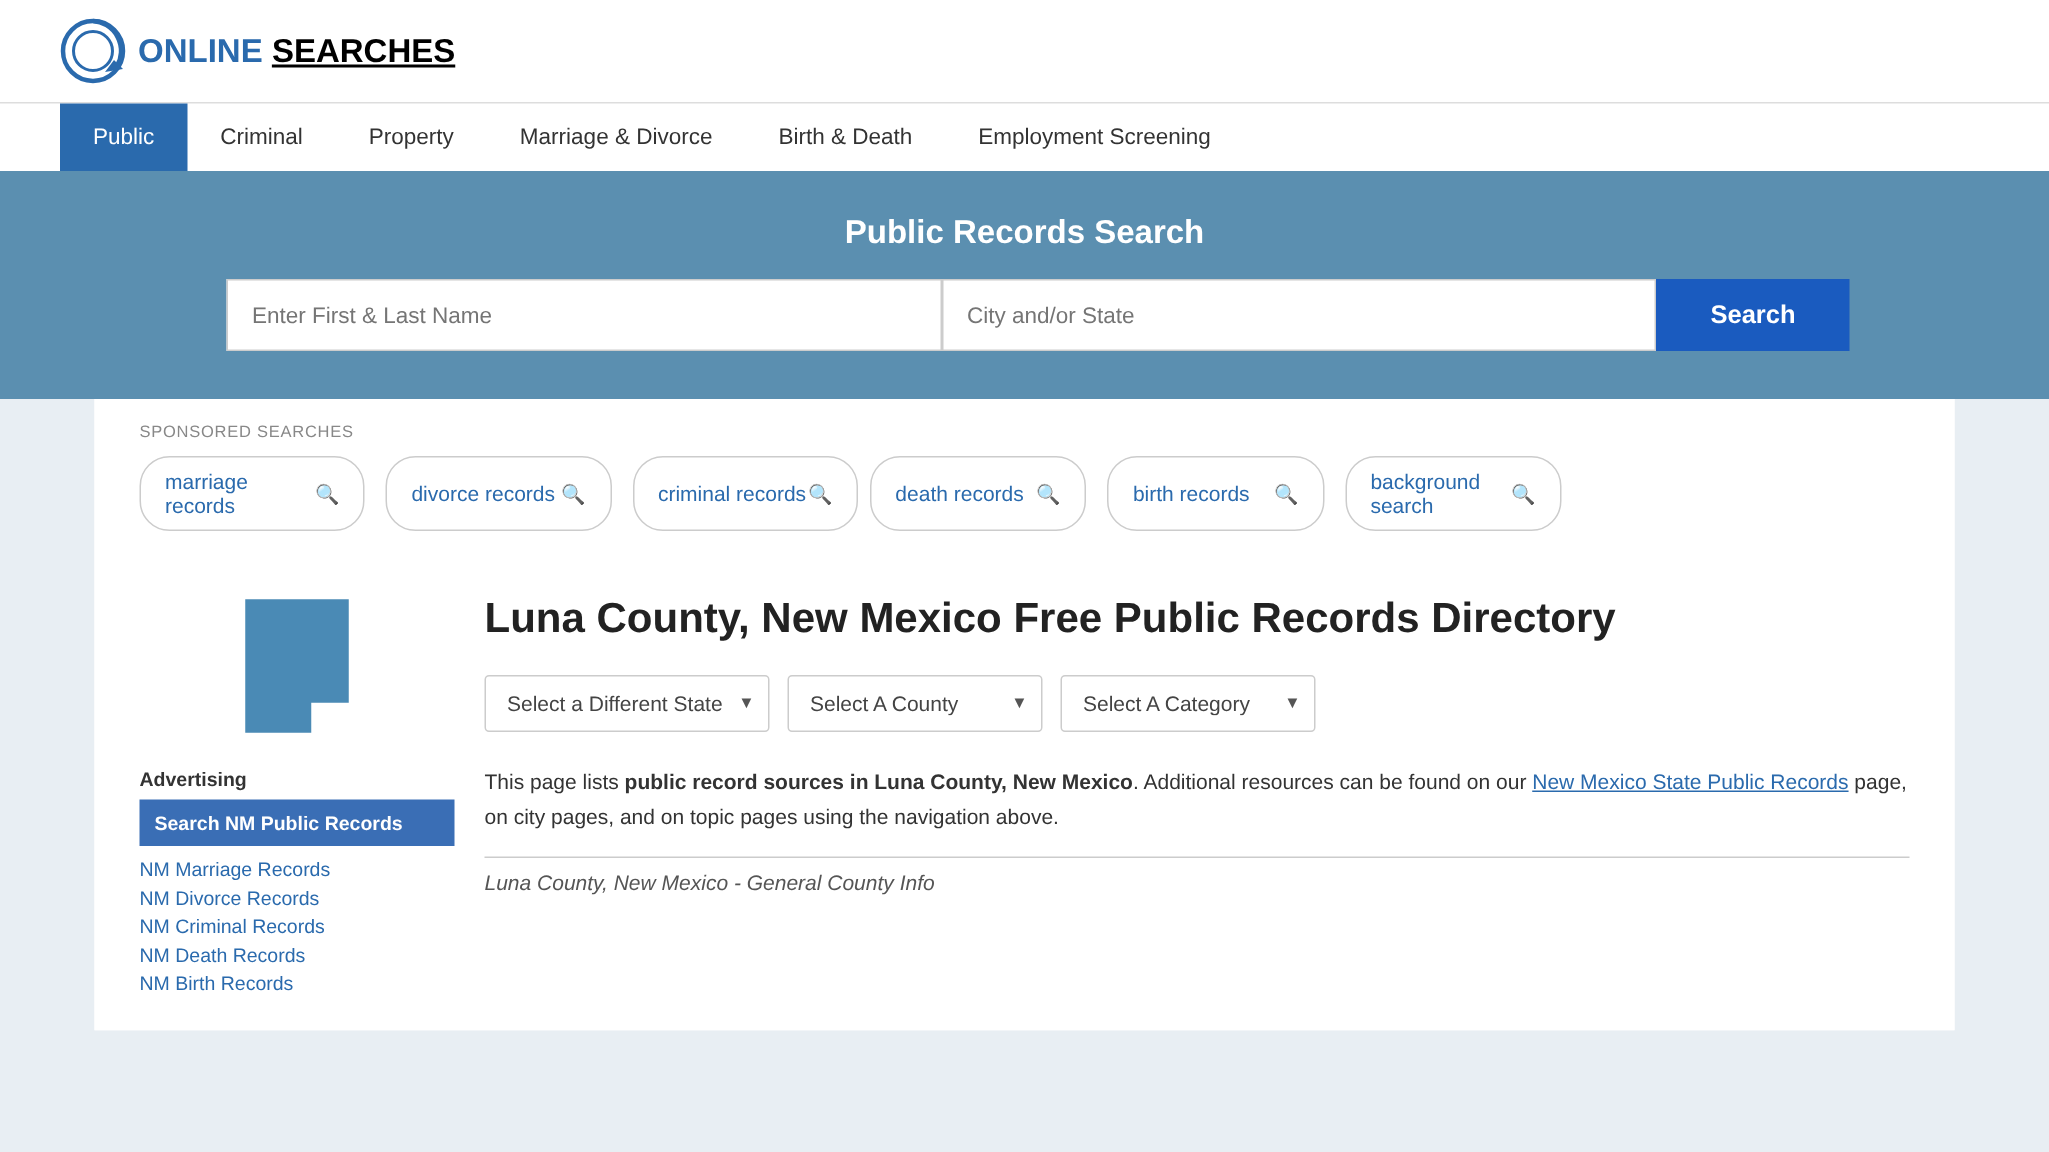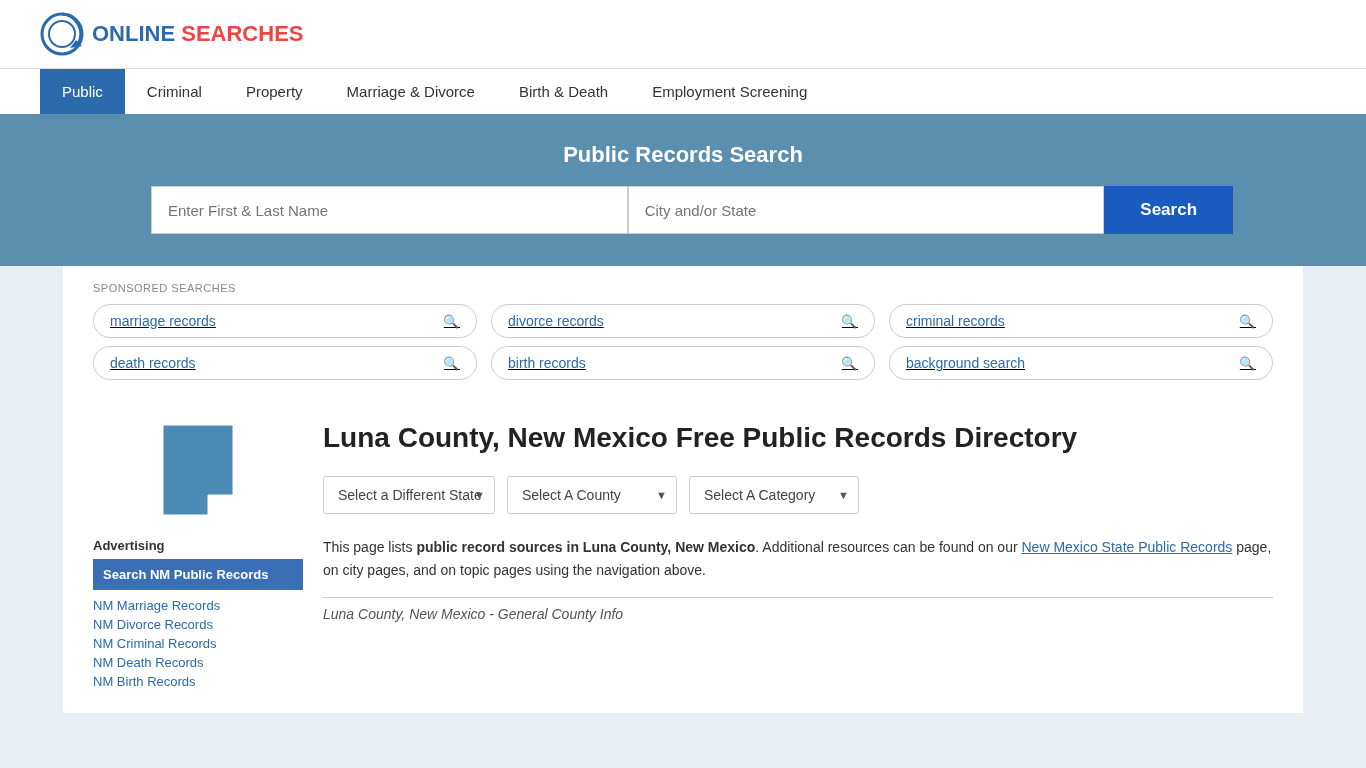--- a/index.html
+++ b/index.html
@@ -24,42 +24,42 @@
     .search-input { flex: 1; padding: 14px 16px; font-size: 15px; border: 1px solid #ccc; outline: none; color: #888; }
     .search-input:first-child { border-radius: 0; }
     .search-btn { background: #1a5bbf; color: #fff; border: none; padding: 14px 36px; font-size: 17px; font-weight: bold; cursor: pointer; }
 
     
     .content-wrapper { background: #fff; max-width: 1240px; margin: 0 auto; padding: 0; }
 
     
     .sponsored-section { padding: 16px 30px 20px; background: #fff; }
     .sponsored-label { font-size: 11px; color: #888; text-transform: uppercase; letter-spacing: 0.5px; margin-bottom: 10px; }
-    .sponsored-tags { display: flex; flex-direction: column; gap: 8px; text-decoration: underline; }
+    .sponsored-tags { display: flex; flex-direction: row; gap: 8px; }
     .sponsored-row { display: flex; gap: 14px; }
     .tag-pill { display: flex; align-items: center; justify-content: space-between; border: 1px solid #ccc; border-radius: 20px; padding: 8px 16px; flex: 1; color: #2a6aad; font-size: 14px; cursor: pointer; }
     .tag-pill .search-ico { color: #888; font-size: 13px; }
 
     
     .main-content { display: flex; padding: 20px 30px; gap: 20px; background: #fff; }
     .sidebar { width: 210px; flex-shrink: 0; }
     .state-map { display: flex; justify-content: center; margin-bottom: 18px; }
     .advertising-label { font-size: 13px; font-weight: bold; color: #333; margin-bottom: 6px; }
     .ad-block { background: #3a6eb5; color: #fff; padding: 8px 10px; font-size: 13px; font-weight: bold; margin-bottom: 8px; cursor: pointer; }
     .sidebar-link { display: block; color: #2a6aad; font-size: 13px; text-decoration: none; margin-bottom: 4px; }
 
     .main-body { flex: 1; }
     .page-title { font-size: 28px; font-weight: bold; color: #222; margin-bottom: 20px; line-height: 1.3; }
 
     
     .dropdowns-row { display: flex; gap: 12px; margin-bottom: 22px; }
     .dropdown-sel { padding: 10px 14px; border: 1px solid #ccc; border-radius: 3px; font-size: 14px; color: #444; background: #fff; cursor: pointer; appearance: none; -webkit-appearance: none; }
     .dropdown-wrapper { position: relative; display: inline-block; }
     .dropdown-wrapper::after { content: '▼'; position: absolute; right: 10px; top: 50%; transform: translateY(-50%); font-size: 11px; color: #555; pointer-events: none; }
-    .dropdown-wrapper select { padding-right: 12px; min-width: 170px; }
+    .dropdown-wrapper select { padding-right: 30px; min-width: 170px; }
 
     .find-title { font-size: 18px; font-weight: bold; color: #222; margin-bottom: 12px; }
     .find-desc { font-size: 14px; color: #333; line-height: 1.6; margin-bottom: 16px; }
     .find-desc strong { font-weight: bold; }
     .find-desc a { color: #2a6aad; margin-top: 19px; }
 
     .divider { border-top: 1px solid #ccc; margin-top: 10px; }
     .county-info-label { font-size: 14px; font-style: italic; color: #555; margin-top: 8px; }
 
     
@@ -70,21 +70,21 @@
 
 <div class="header">
   <div class="logo">
     <svg class="logo-icon" viewBox="0 0 44 44">
       <circle cx="22" cy="22" r="20" fill="none" stroke="#2a6aad" stroke-width="3"></circle>
       <circle cx="22" cy="22" r="13" fill="none" stroke="#2a6aad" stroke-width="2"></circle>
       <path d="M22 2 A20 20 0 0 1 38 32" stroke="#2a6aad" stroke-width="3" fill="none"></path>
       <polygon points="36,28 42,34 30,36" fill="#2a6aad"></polygon>
     </svg>
     <div class="logo-text">
-      <span>ONLINE</span> <span style="color:#ef4444;">SEARCHES</span>
+      <span>ONLINE</span> <span style="color:#000000;text-decoration:underline;">SEARCHES</span>
     </div>
   </div>
 </div>
 
 <nav class="nav">
   <a class="nav-item active">Public</a>
   <a class="nav-item">Criminal</a>
   <a class="nav-item">Property</a>
   <a class="nav-item">Marriage &amp; Divorce</a>
   <a class="nav-item">Birth &amp; Death</a>

